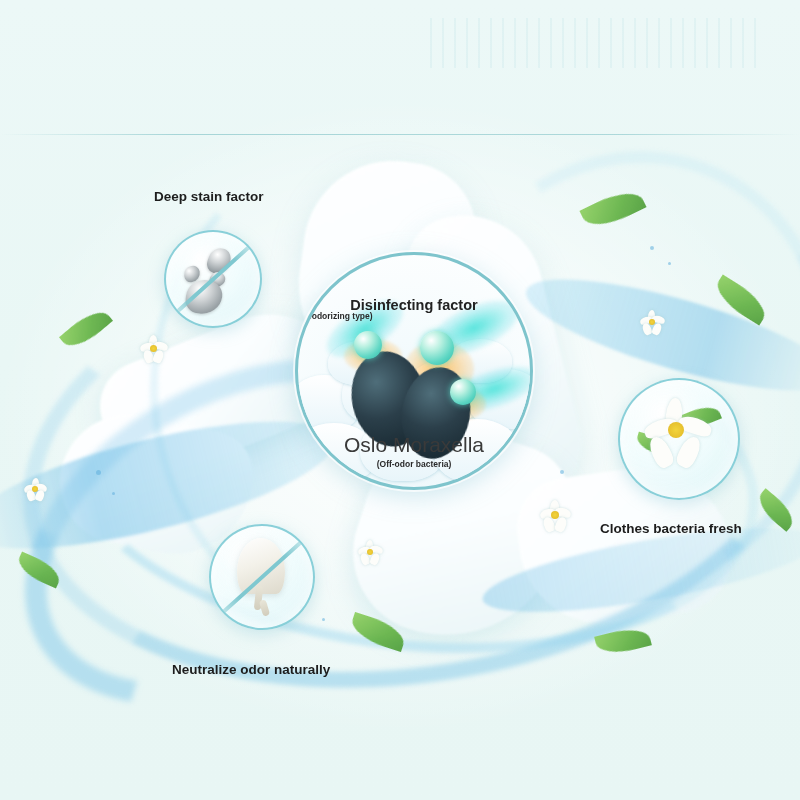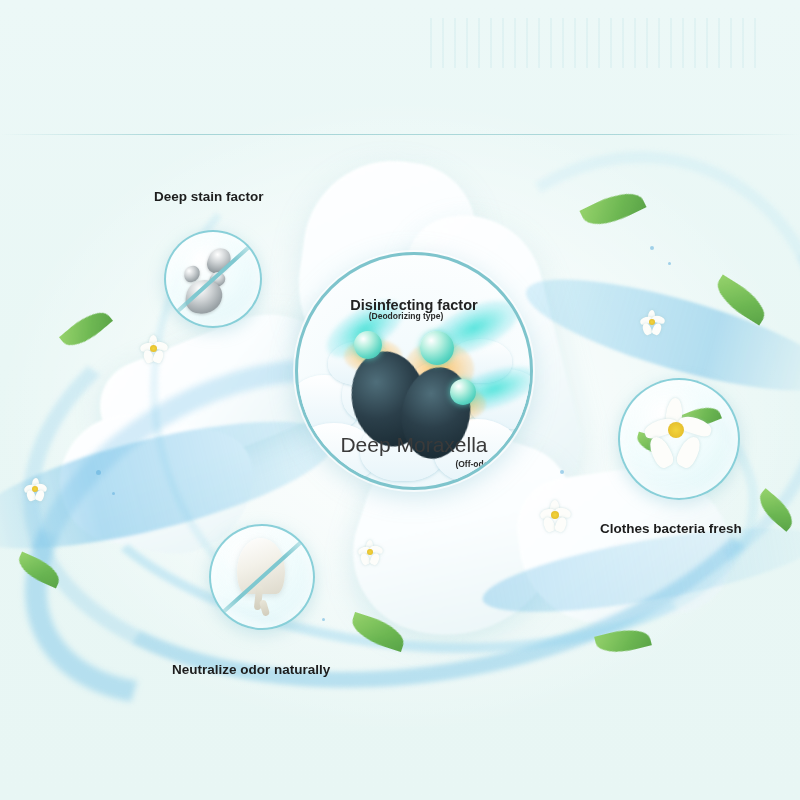--- a/index.html
+++ b/index.html
@@ -100,31 +100,31 @@
   .petalbg{position:absolute;border-radius:50% 50% 45% 45%;
            background:linear-gradient(180deg,#ffffff 0%,#e8f5fa 100%);
            box-shadow:0 1px 3px rgba(150,200,215,.5);}
   #center-circle .cc-title{
     position:absolute;left:0;right:0;top:34px;text-align:center;
     font-size:14.5px;font-weight:bold;color:#222;
     font-family:"Liberation Sans Narrow","Liberation Sans",sans-serif;
     margin-top:8px;
   }
   #center-circle .cc-sub{
-    position:absolute;left:0;right:16px;top:56px;text-align:center;
+    position:absolute;left:0;right:16px;top:56px;text-align:left;
     font-size:8.5px;font-weight:bold;color:#2a2a2a;
     font-family:"Liberation Sans Narrow","Liberation Sans",sans-serif;
   }
   #center-circle .cc-name{
     position:absolute;left:0;right:0;top:178px;text-align:center;
     font-size:21px;color:#3a3a3a;
     font-family:"Liberation Sans Narrow","Liberation Sans",sans-serif;
   }
   #center-circle .cc-name-sub{
-    position:absolute;left:0;right:0;top:204px;text-align:right;
+    position:absolute;left:0;right:0;top:204px;text-align:center;
     font-size:8.5px;font-weight:bold;color:#2a2a2a;
     font-family:"Liberation Sans Narrow","Liberation Sans",sans-serif;
   }
   .bact{position:absolute;border-radius:50%;
         background:radial-gradient(circle at 38% 30%, #4f6e7a 0%, #2b3f4a 45%, #14242c 100%);
         filter:blur(.6px);}
   .bubble{position:absolute;border-radius:50%;
           background:radial-gradient(circle at 33% 28%, #ffffff 0%, #b8f0e0 30%, #5fd7c4 65%, #2bb9a8 100%);
           box-shadow:0 0 6px rgba(90,220,205,.8);}
   .glow{position:absolute;border-radius:50%;
@@ -274,21 +274,21 @@
 
     <div class="bact" style="left:54px;top:96px;width:74px;height:96px;transform:rotate(-12deg);"></div>
     <div class="bact" style="left:104px;top:112px;width:68px;height:92px;transform:rotate(10deg);"></div>
 
     <div class="bubble" style="left:56px;top:76px;width:28px;height:28px;"></div>
     <div class="bubble" style="left:122px;top:76px;width:34px;height:34px;"></div>
     <div class="bubble" style="left:152px;top:124px;width:26px;height:26px;"></div>
 
     <div class="cc-title">Disinfecting factor</div>
     <div class="cc-sub">(Deodorizing type)</div>
-    <div class="cc-name">Deep Moraxella</div>
+    <div class="cc-name">Oslo Moraxella</div>
     <div class="cc-name-sub">(Off-odor bacteria)</div>
   </div>
 
   <div class="fcircle" style="left:164px;top:230px;width:94px;height:94px;">
     <div class="stain" style="left:42px;top:16px;width:22px;height:26px;transform:rotate(18deg);"></div>
     <div class="stain" style="left:18px;top:34px;width:16px;height:16px;transform:rotate(-10deg);"></div>
     <div class="stain" style="left:44px;top:40px;width:15px;height:15px;transform:rotate(26deg);"></div>
     <div class="stain" style="left:20px;top:48px;width:36px;height:34px;transform:rotate(8deg);"></div>
     <div class="slash"></div>
   </div>

